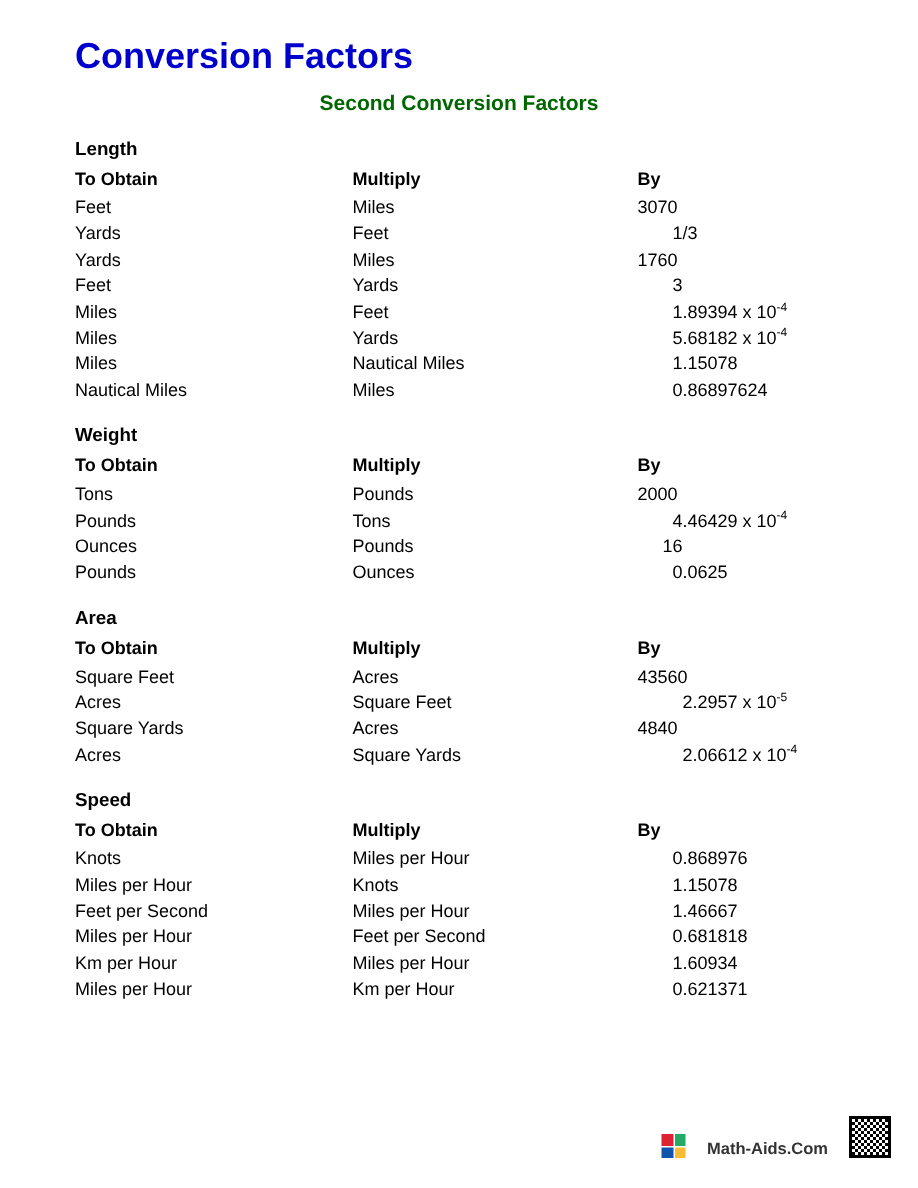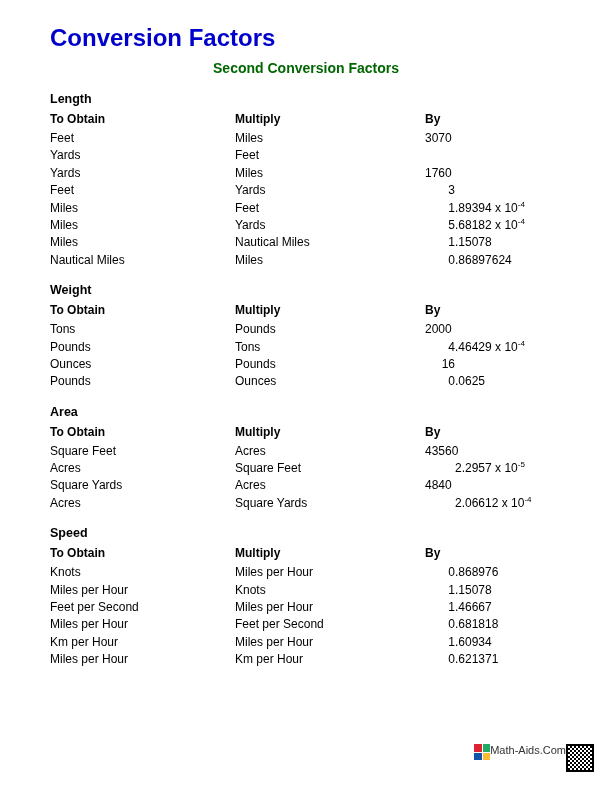--- a/index.html
+++ b/index.html
@@ -48,24 +48,25 @@
     font-size: 12px;
     line-height: 1.45;
   }
   .row .col3 { white-space: pre; }
   sup { font-size: 8px; vertical-align: super; line-height: 0; }
   .footer {
     position: absolute;
     bottom: 20px;
     right: 18px;
     display: flex;
-    align-items: flex-start;
-    gap: 0;
+    align-items: flex-end;
+    gap: 14px;
     font-size: 11px;
     color: #333;
+    font-weight: bold;
   }
   .logo {
     width: 16px; height: 16px;
     display: grid;
     grid-template-columns: 1fr 1fr;
     grid-template-rows: 1fr 1fr;
     gap: 1px;
   }
   .logo span { display:block; width:100%; height:100%; }
   .lq1{background:#d23;} .lq2{background:#2a6;} .lq3{background:#15a;} .lq4{background:#fb3;}
@@ -93,20 +94,21 @@
         <div class="col3">By</div>
       </div>
       <div class="row">
         <div class="col1">Feet</div>
         <div class="col2">Miles</div>
         <div class="col3">3070</div>
       </div>
       <div class="row">
         <div class="col1">Yards</div>
         <div class="col2">Feet</div>
+        <div class="col3">       1/3</div>
       </div>
       <div class="row">
         <div class="col1">Yards</div>
         <div class="col2">Miles</div>
         <div class="col3">1760</div>
       </div>
       <div class="row">
         <div class="col1">Feet</div>
         <div class="col2">Yards</div>
         <div class="col3">       3</div>

